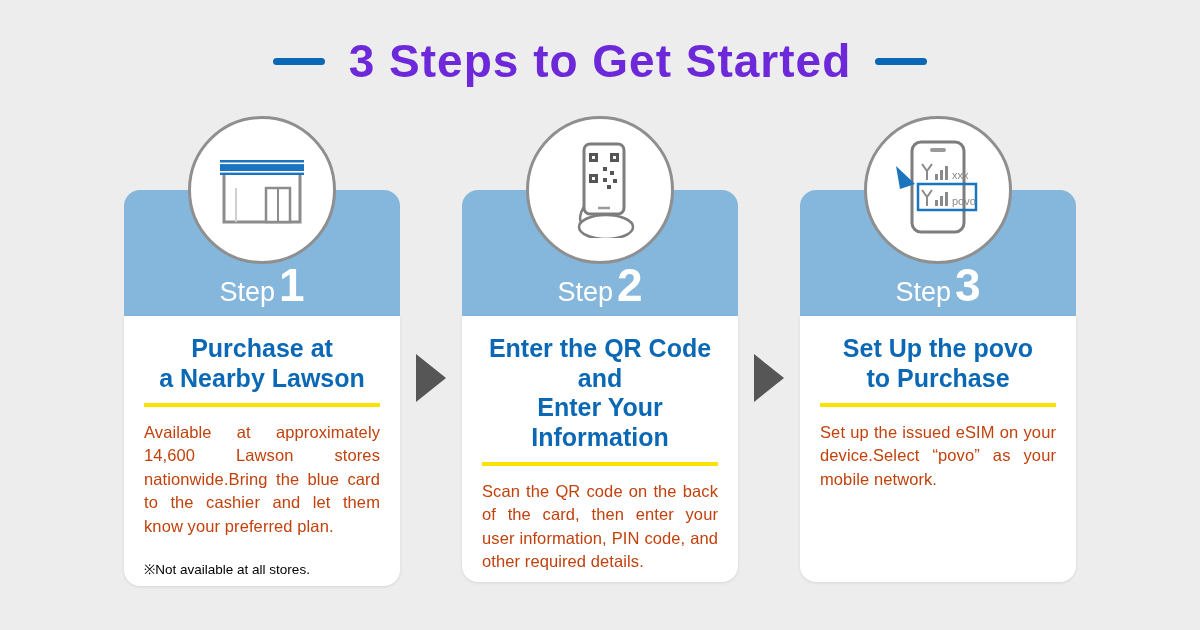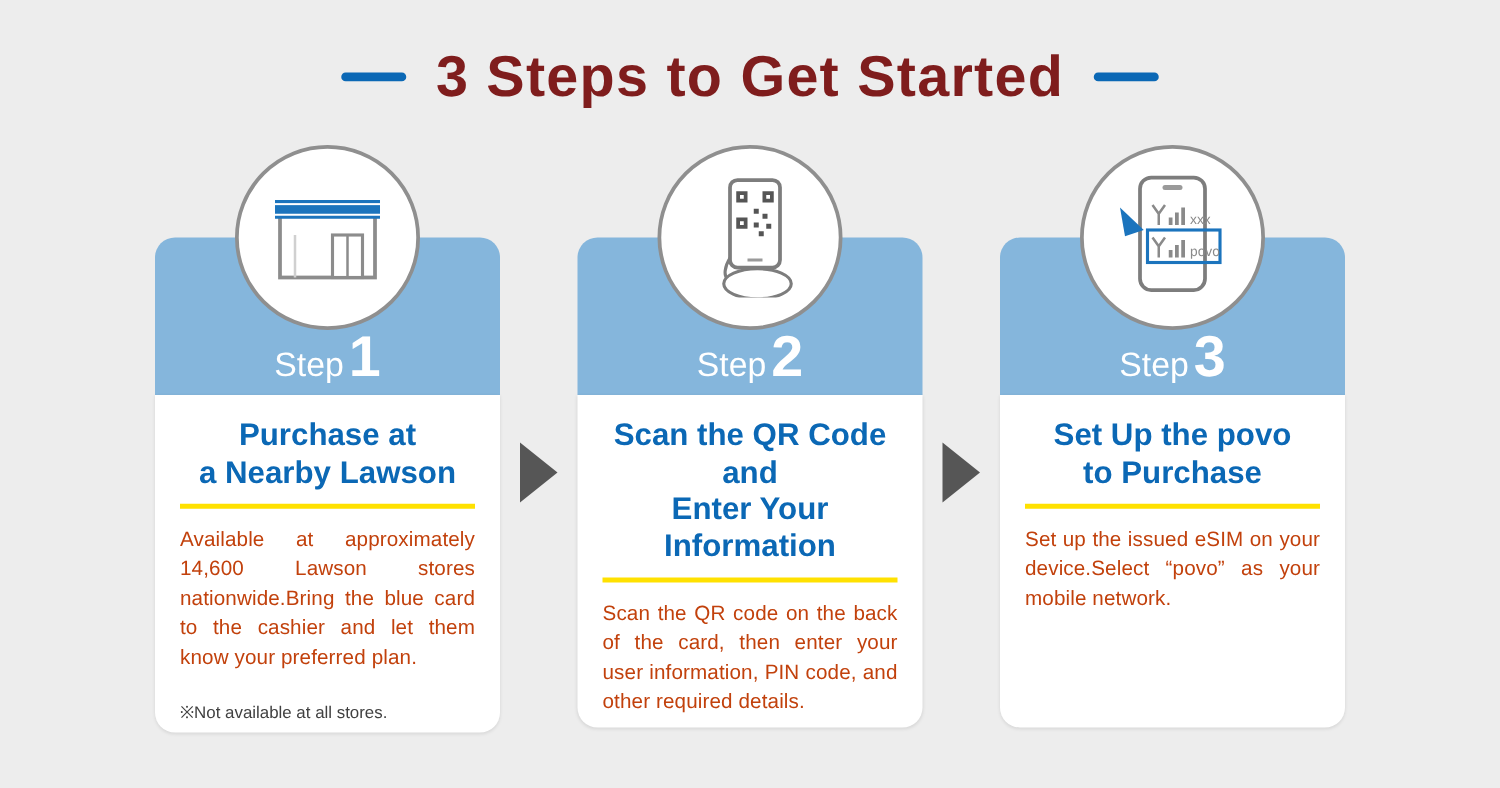--- a/index.html
+++ b/index.html
@@ -17,21 +17,21 @@
     gap: 24px;
     padding-top: 34px;
   }
   .title-dash {
     width: 52px;
     height: 7px;
     background: #0b68b5;
     border-radius: 4px;
   }
   .title-text {
-    color: #7f1d1d;
+    color: #6d28d9;
     font-size: 46px;
     font-weight: bold;
     letter-spacing: 1px;
   }
   .steps-row {
     display: flex;
     justify-content: center;
     align-items: flex-start;
     margin-top: 26px;
   }
@@ -93,21 +93,21 @@
     width: 100%;
   }
   .card-desc {
     color: #c2410c;
     font-size: 16.5px;
     line-height: 1.42;
     text-align: justify;
     letter-spacing: 0.1px;
   }
   .card-footnote {
-    color: #404040;
+    color: #000000;
     font-size: 13.5px;
     margin-top: 22px;
   }
   .flow-arrow {
     width: 0;
     height: 0;
     border-top: 24px solid transparent;
     border-bottom: 24px solid transparent;
     border-left: 30px solid #565656;
     margin: 240px 16px 0;
@@ -181,21 +181,21 @@
       </span>
     </div>
     <div class="card-header">
       <div class="step-label">
         <span class="step-word">Step</span>
         <span class="step-number">2</span>
       </div>
     </div>
     <div class="card-body">
       <div class="card-heading">
-        <span>Scan the QR Code and</span><br>
+        <span>Enter the QR Code and</span><br>
         <span>Enter Your Information</span>
       </div>
       <div class="heading-underline"></div>
       <div class="card-desc">Scan the QR code on the back of the card, then enter your user information, PIN code, and other required details.</div>
     </div>
   </div>
 
   <div class="flow-arrow"></div>
 
   <div class="step-card">

